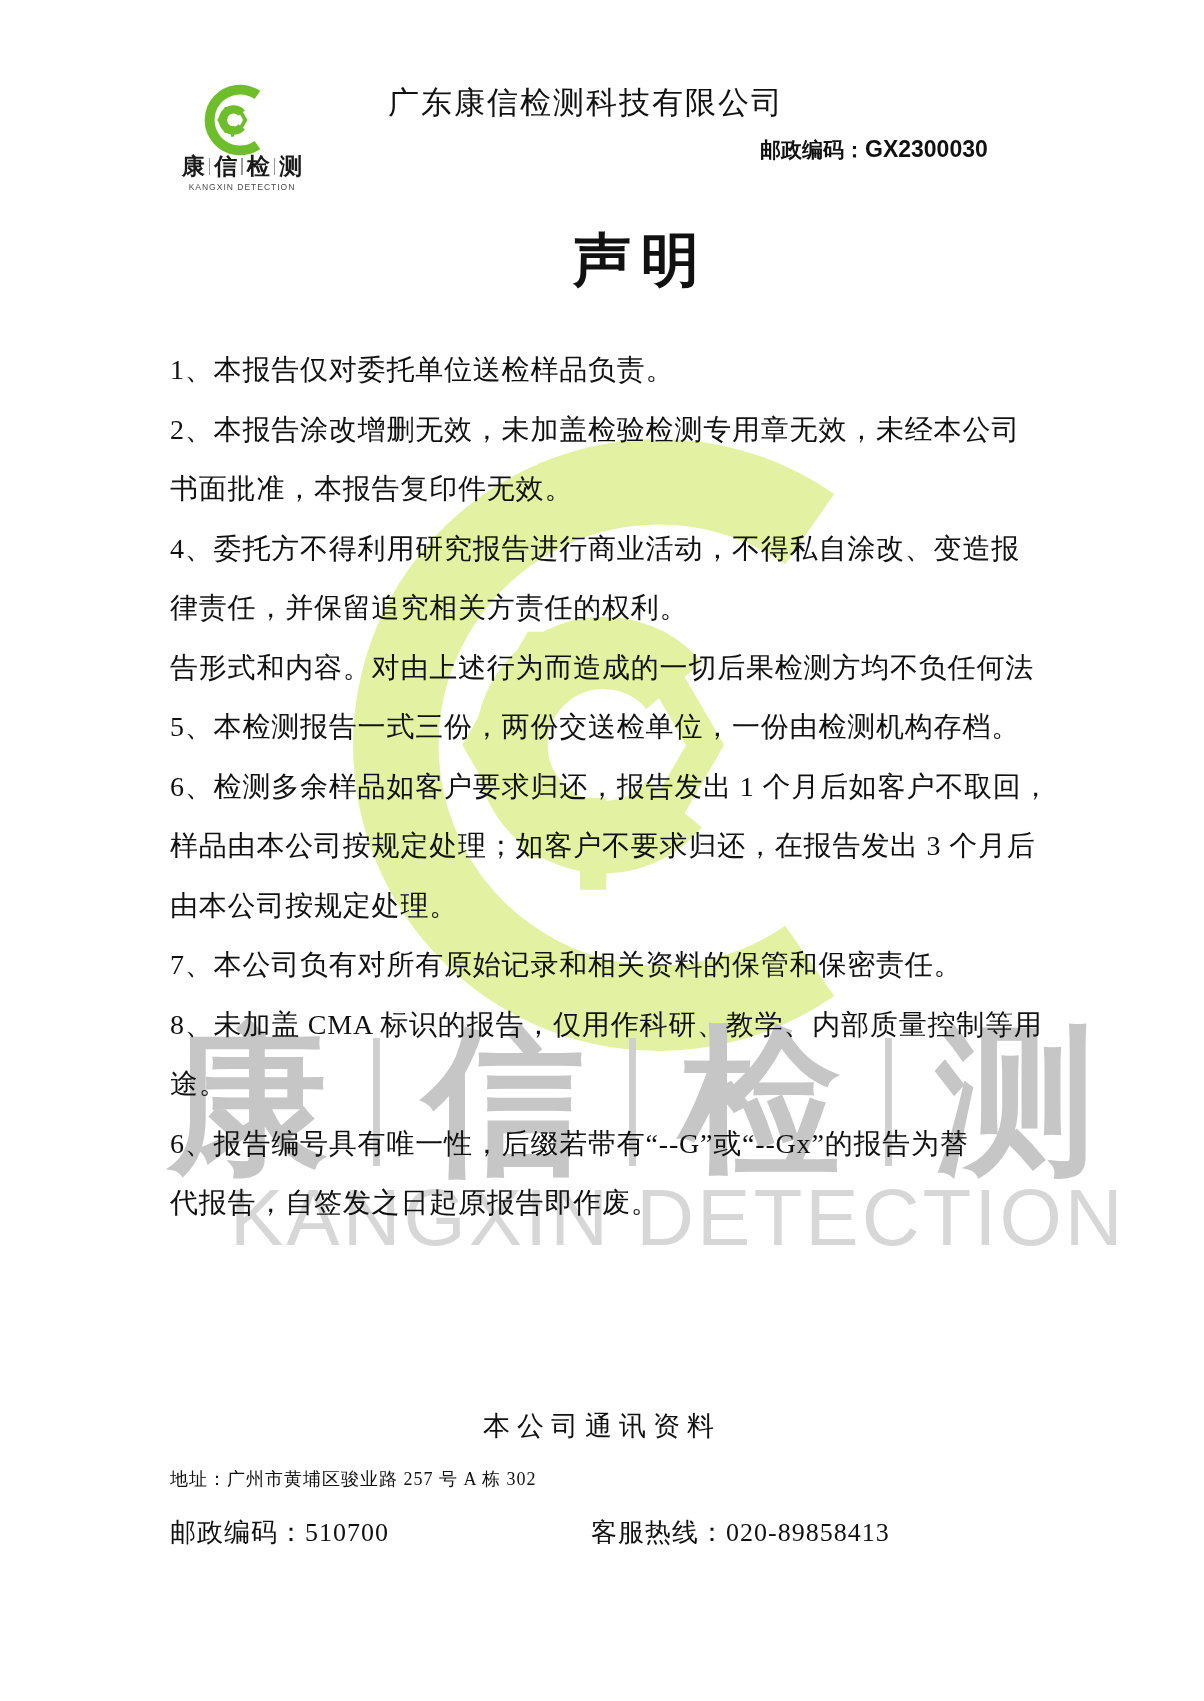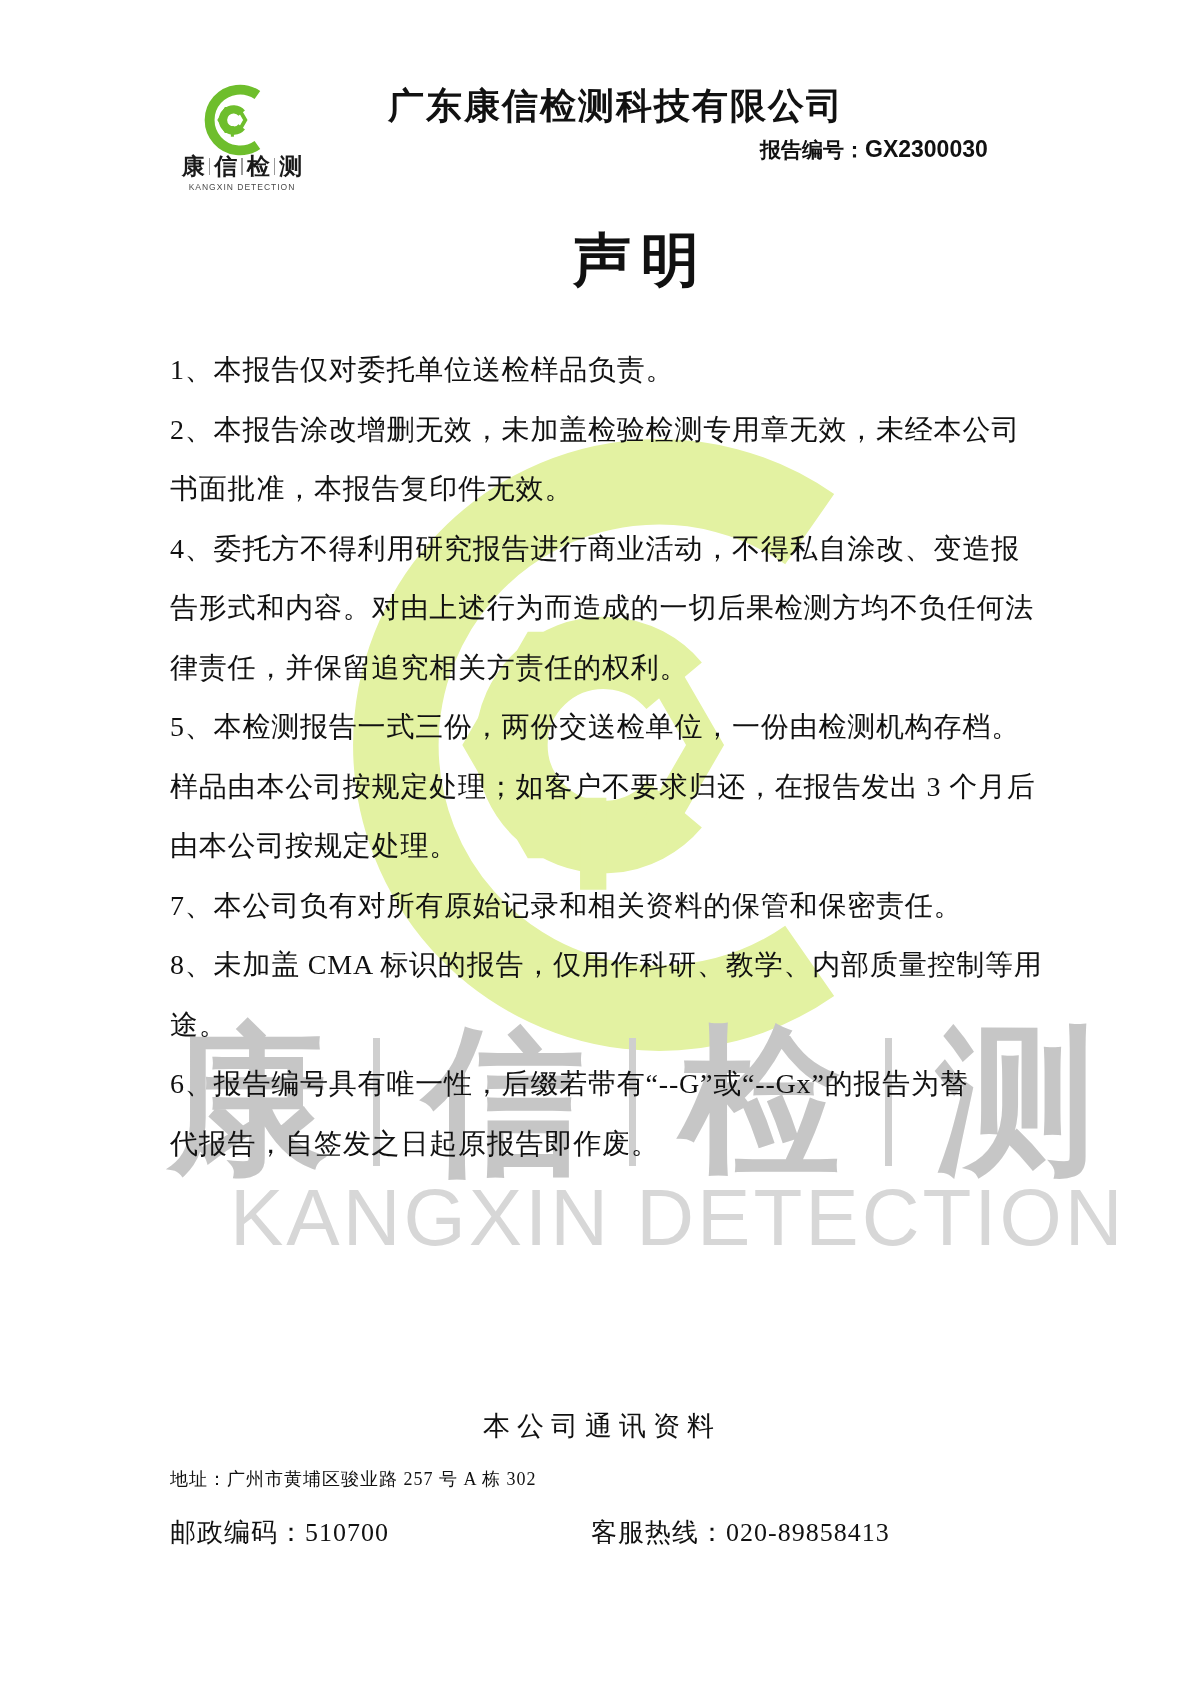--- a/index.html
+++ b/index.html
@@ -41,21 +41,21 @@
     font-size:23px;font-weight:700;color:#1a1a1a;line-height:1.1;
   }
   .logo-cn .bar{width:1.5px;height:17px;background:#9a9a9a;}
   .logo-en{
     position:absolute;left:0;top:102px;width:128px;text-align:center;
     font-family:"Liberation Sans", sans-serif;
     font-size:8.5px;letter-spacing:1px;color:#4a4a4a;white-space:nowrap;
   }
   .company-name{
     position:absolute;left:388px;top:82px;z-index:2;
-    font-size:36px;font-weight:700;letter-spacing:2px;white-space:nowrap;
+    font-size:31px;font-weight:400;letter-spacing:2px;white-space:nowrap;
   }
   .report-no{
     position:absolute;left:760px;top:136px;z-index:2;white-space:nowrap;
   }
   .report-no .lbl{font-size:21px;font-weight:700;}
   .report-no .val{
     font-family:"Liberation Sans", sans-serif;
     font-size:23px;font-weight:700;
   }
   
@@ -132,33 +132,34 @@
       <span>检</span>
       <span class="bar"></span>
       <span>测</span>
     </div>
     <div class="logo-en">KANGXIN DETECTION</div>
   </div>
 
   <div class="company-name">广东康信检测科技有限公司</div>
 
   <div class="report-no">
-    <span class="lbl">报告编号：</span><span class="val">GX2300030</span>
+    <span class="lbl">邮政编码：</span><span class="val">GX2300030</span>
   </div>
 
   <div class="doc-title">声明</div>
 
   <div class="statements">
     <div class="line">1、本报告仅对委托单位送检样品负责。</div>
     <div class="line">2、本报告涂改增删无效，未加盖检验检测专用章无效，未经本公司</div>
     <div class="line">书面批准，本报告复印件无效。</div>
     <div class="line">4、委托方不得利用研究报告进行商业活动，不得私自涂改、变造报</div>
+    <div class="line">律责任，并保留追究相关方责任的权利。</div>
     <div class="line">告形式和内容。对由上述行为而造成的一切后果检测方均不负任何法</div>
-    <div class="line">律责任，并保留追究相关方责任的权利。</div>
     <div class="line">5、本检测报告一式三份，两份交送检单位，一份由检测机构存档。</div>
+    <div class="line">6、检测多余样品如客户要求归还，报告发出 1 个月后如客户不取回，</div>
     <div class="line">样品由本公司按规定处理；如客户不要求归还，在报告发出 3 个月后</div>
     <div class="line">由本公司按规定处理。</div>
     <div class="line">7、本公司负有对所有原始记录和相关资料的保管和保密责任。</div>
     <div class="line">8、未加盖 CMA 标识的报告，仅用作科研、教学、内部质量控制等用</div>
     <div class="line">途。</div>
     <div class="line">6、报告编号具有唯一性，后缀若带有“--G”或“--Gx”的报告为替</div>
     <div class="line">代报告，自签发之日起原报告即作废。</div>
   </div>
 
   <div class="footer-heading">本公司通讯资料</div>

